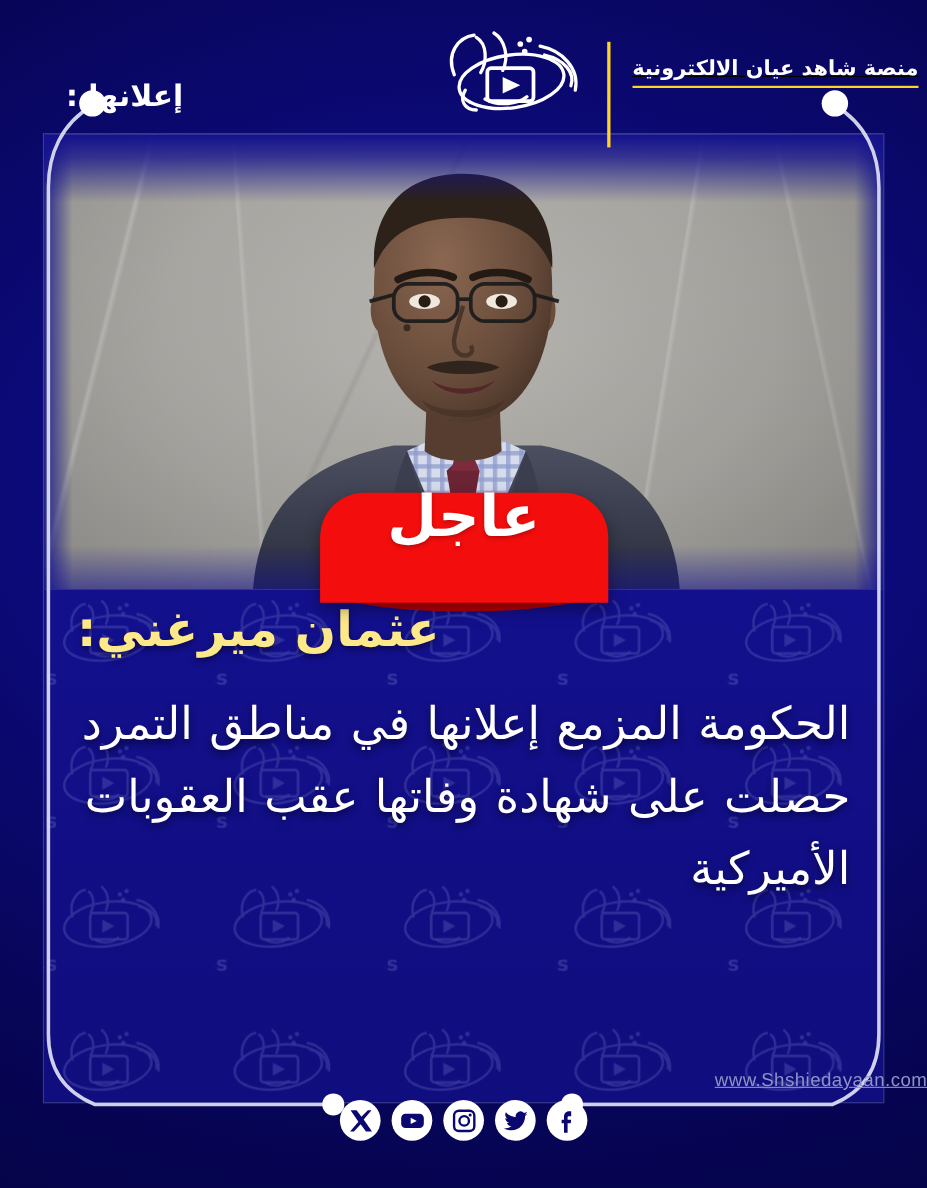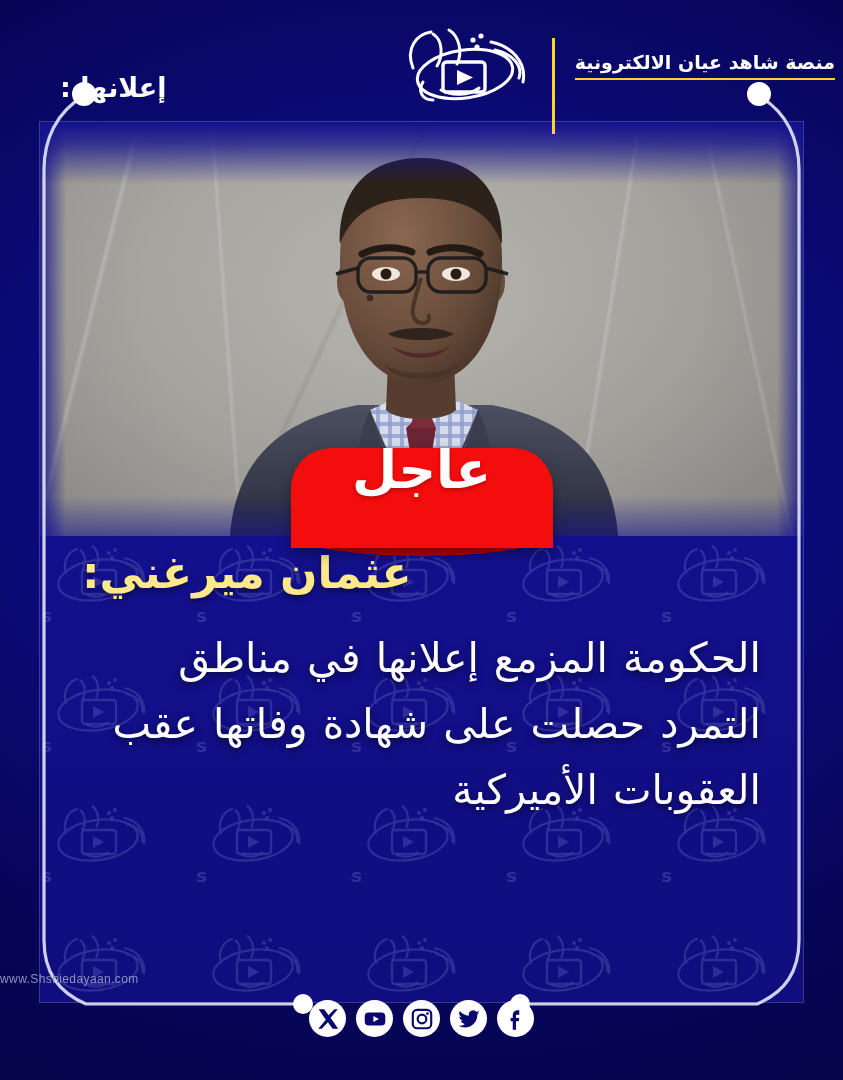--- a/index.html
+++ b/index.html
@@ -32,21 +32,21 @@
     letter-spacing:0px;
   }
   .date-value{
     color:#ffd42a;font-size:27px;font-weight:bold;margin-right:4px;
   }
   .brand{
     position:absolute;left:auto;right:8px;top:26px;
     display:flex;flex-direction:row;align-items:flex-start;
   }
   .brand-texts{
-    text-align:center;padding-top:26px;padding-left:10px;
+    text-align:center;padding-top:26px;padding-left:10px;text-decoration:underline;
   }
   .brand-ar{
     color:#ffffff;font-size:19px;font-weight:bold;white-space:nowrap;
     line-height:1.1;
   }
   .brand-rule{
     height:2px;background:#ffd42a;margin:5px 0 4px 0;width:100%;
   }
   .brand-en{
     color:#cfd2e8;font-size:15px;font-weight:bold;white-space:nowrap;
@@ -142,21 +142,21 @@
   
   .watermark{
     position:absolute;left:40px;top:536px;width:763px;height:466px;
     z-index:9;overflow:hidden;opacity:.42;
   }
 
   
   .headline{
     position:absolute;z-index:15;
     left:40px;top:548px;width:763px;
-    padding:0 42px;
+    padding:0 30px;
     text-align:center;direction:rtl;
   }
   .speaker{
     color:#fde98a;font-size:44px;font-weight:bold;
     line-height:1.15;margin:0 0 26px 0;
     text-align:left;
     text-shadow:0 3px 6px rgba(0,0,0,.45);
   }
   .body-text{
     color:#ffffff;font-size:41px;font-weight:normal;
@@ -164,23 +164,24 @@
     text-align:right;
     text-shadow:0 3px 7px rgba(0,0,0,.5);
     word-spacing:2px;
   }
 
   
   .footer{
     position:absolute;left:0;bottom:0;width:843px;height:110px;z-index:30;
   }
   .site-url{
-    position:absolute;left:0;right:0;top:2px;text-align:left;
-    color:#8e93c4;font-size:12px;letter-spacing:.4px;
+    position:absolute;left:0;right:0;top:2px;text-align:right;
+    color:#8e93c4;font-size:17px;letter-spacing:.4px;
     font-family:"Liberation Sans",sans-serif;
+    text-decoration:underline;
   }
   .socials{
     position:absolute;left:0;right:0;top:30px;
     display:flex;justify-content:center;gap:10px;
   }
   .soc{
     width:37px;height:37px;border-radius:50%;
     background:#ffffff;display:flex;align-items:center;justify-content:center;
   }
   .soc svg{width:26px;height:26px;display:block;}

